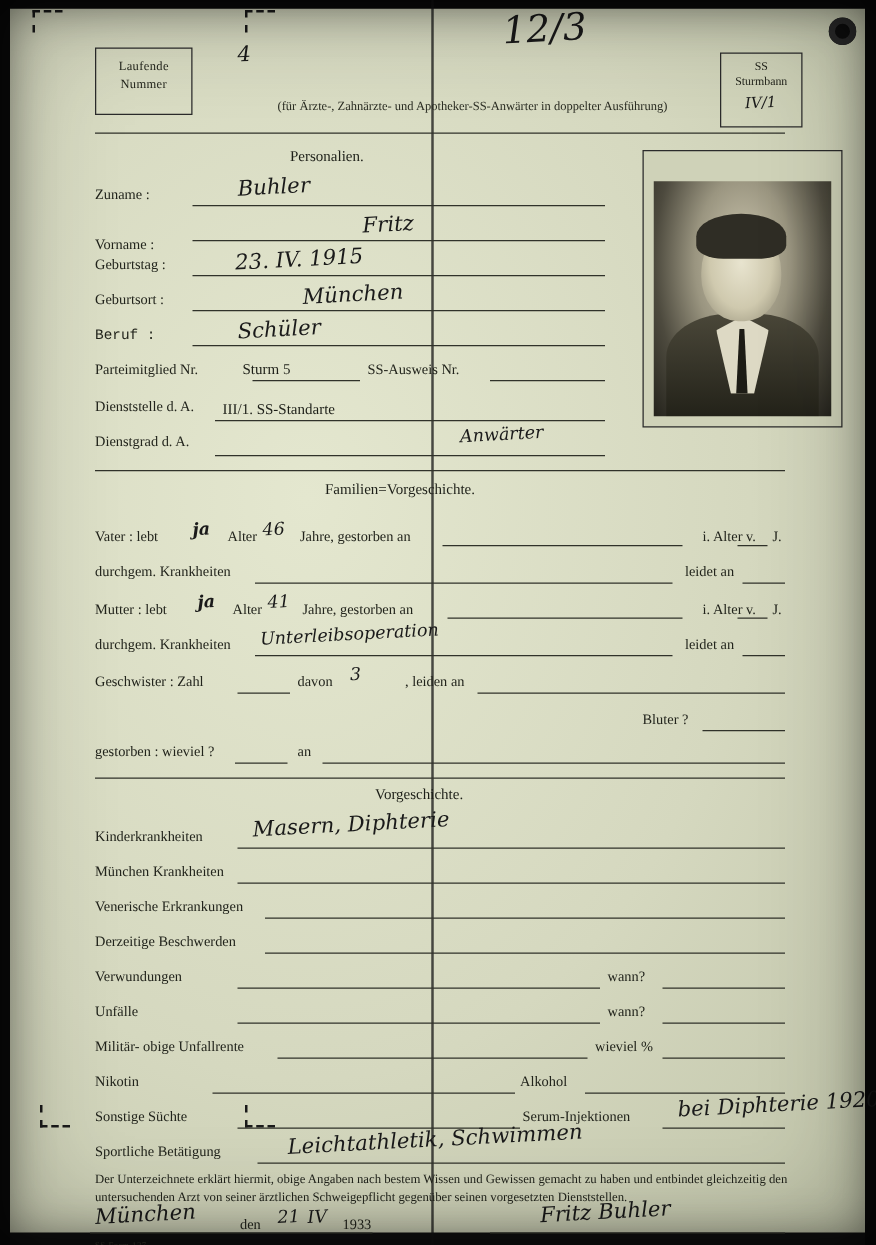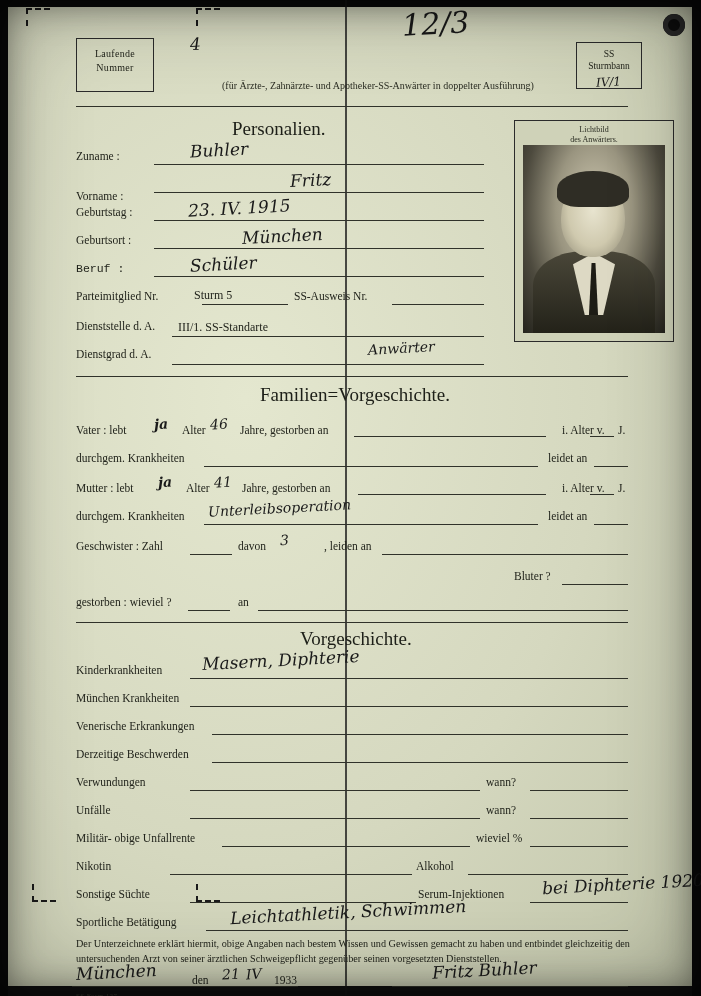--- a/index.html
+++ b/index.html
@@ -90,21 +90,21 @@
     line-height: 1.35;
     padding-top: 8px;
     box-sizing: border-box;
     font-size: 10.5px;
     letter-spacing: .3px;
     color: #23251c;
   }
   .box-ss {
     position: absolute;
     right: 0px; top: 18px;
-    width: 66px; height: 47px;
+    width: 66px; height: 60px;
     border: 1.6px solid #2b2b2b;
     text-align: center;
     box-sizing: border-box;
     padding-top: 5px;
     font-size: 9.5px;
     line-height: 1.3;
     color: #23251c;
   }
   .title {
     position: absolute;
@@ -143,21 +143,21 @@
   .rule { position: absolute; height: 1.2px; background: #30322a; }
 
   .lbl {
     position: absolute;
     font-size: 11.5px;
     color: #22241c;
     white-space: nowrap;
   }
   .sect {
     position: absolute;
-    font-size: 19px;
+    font-size: 12px;
     color: #1d1f18;
     white-space: nowrap;
   }
 
   
   .photo-frame {
     position: absolute;
     left: 452px; top: 96px;
     width: 160px; height: 222px;
     border: 1.6px solid #2b2b2b;
@@ -265,21 +265,20 @@
         <div>Sturmbann</div>
         <div class="hand hand-xs" style="margin-top:2px;">IV/1</div>
       </div>
     </div>
 
     <div class="rule" style="left:14px; top:82px; width:552px;"></div>
 
     <div class="sect" style="left:170px; top:94px;">Personalien.</div>
 
     <div class="photo-frame">
-      <div class="photo-caption">Lichtbild<br>des Anwärters.</div>
       <div class="photo-img">
         <div class="ph-body"></div>
         <div class="ph-shirt"></div>
         <div class="ph-tie"></div>
         <div class="ph-face"></div>
         <div class="ph-hair"></div>
       </div>
     </div>
 
     <div class="lbl" style="left:14px; top:126px;">Zuname :</div>

